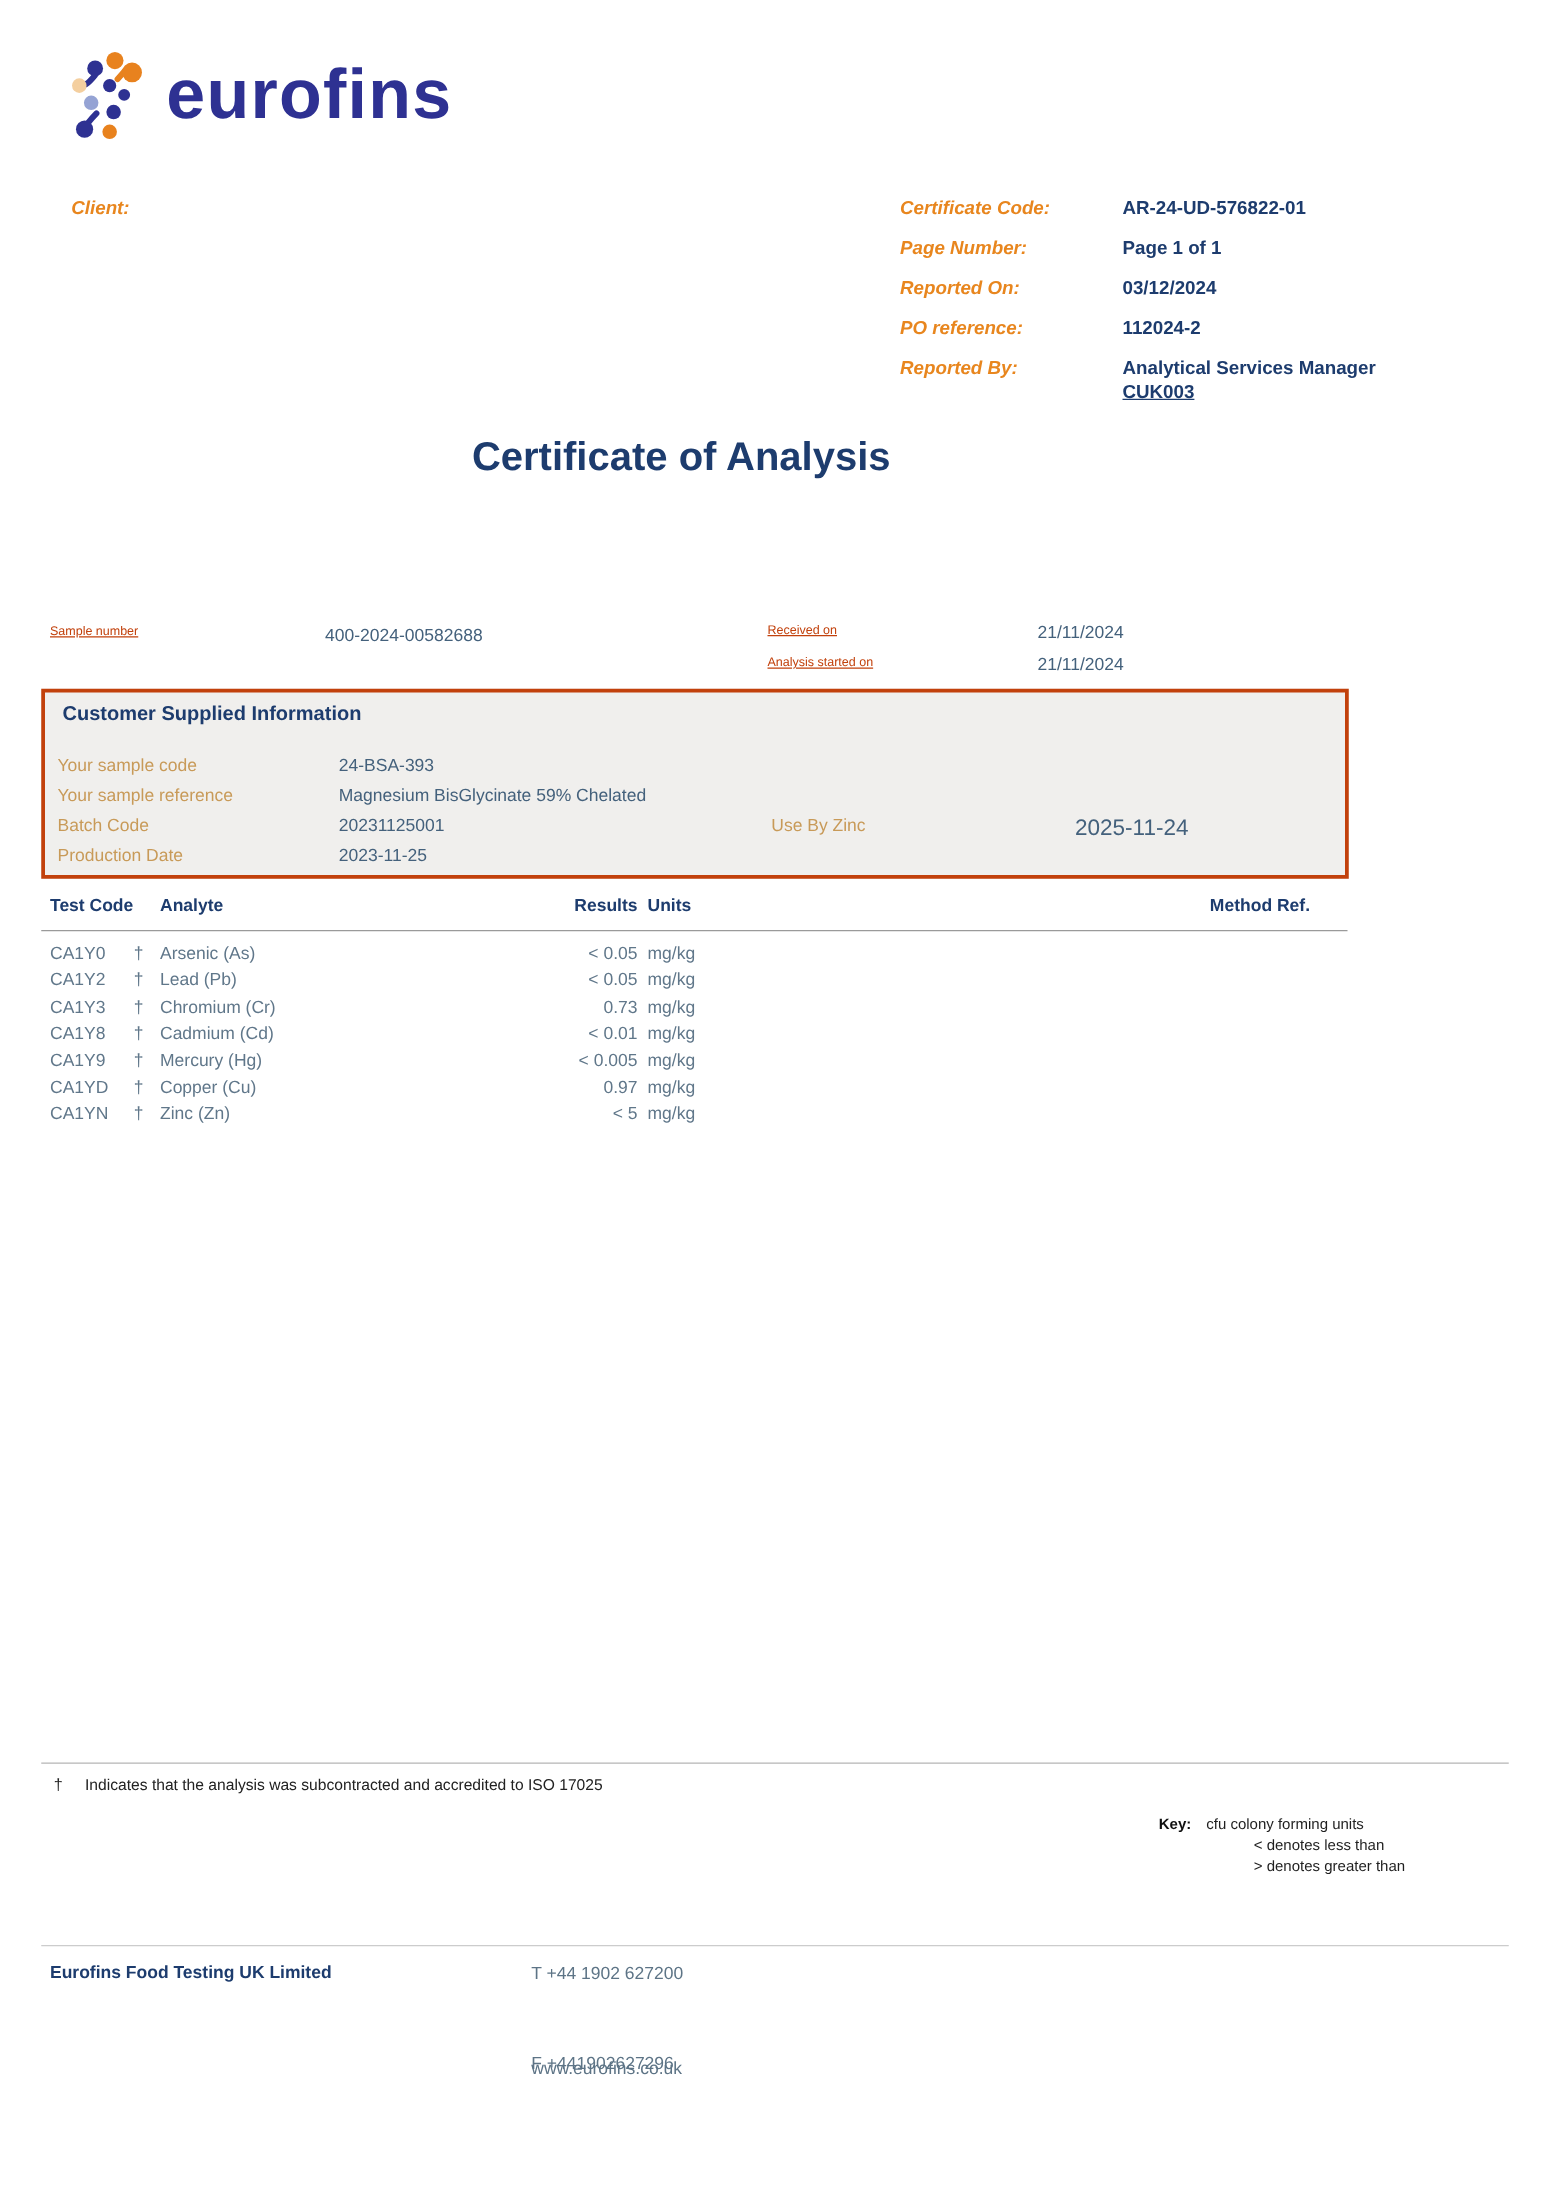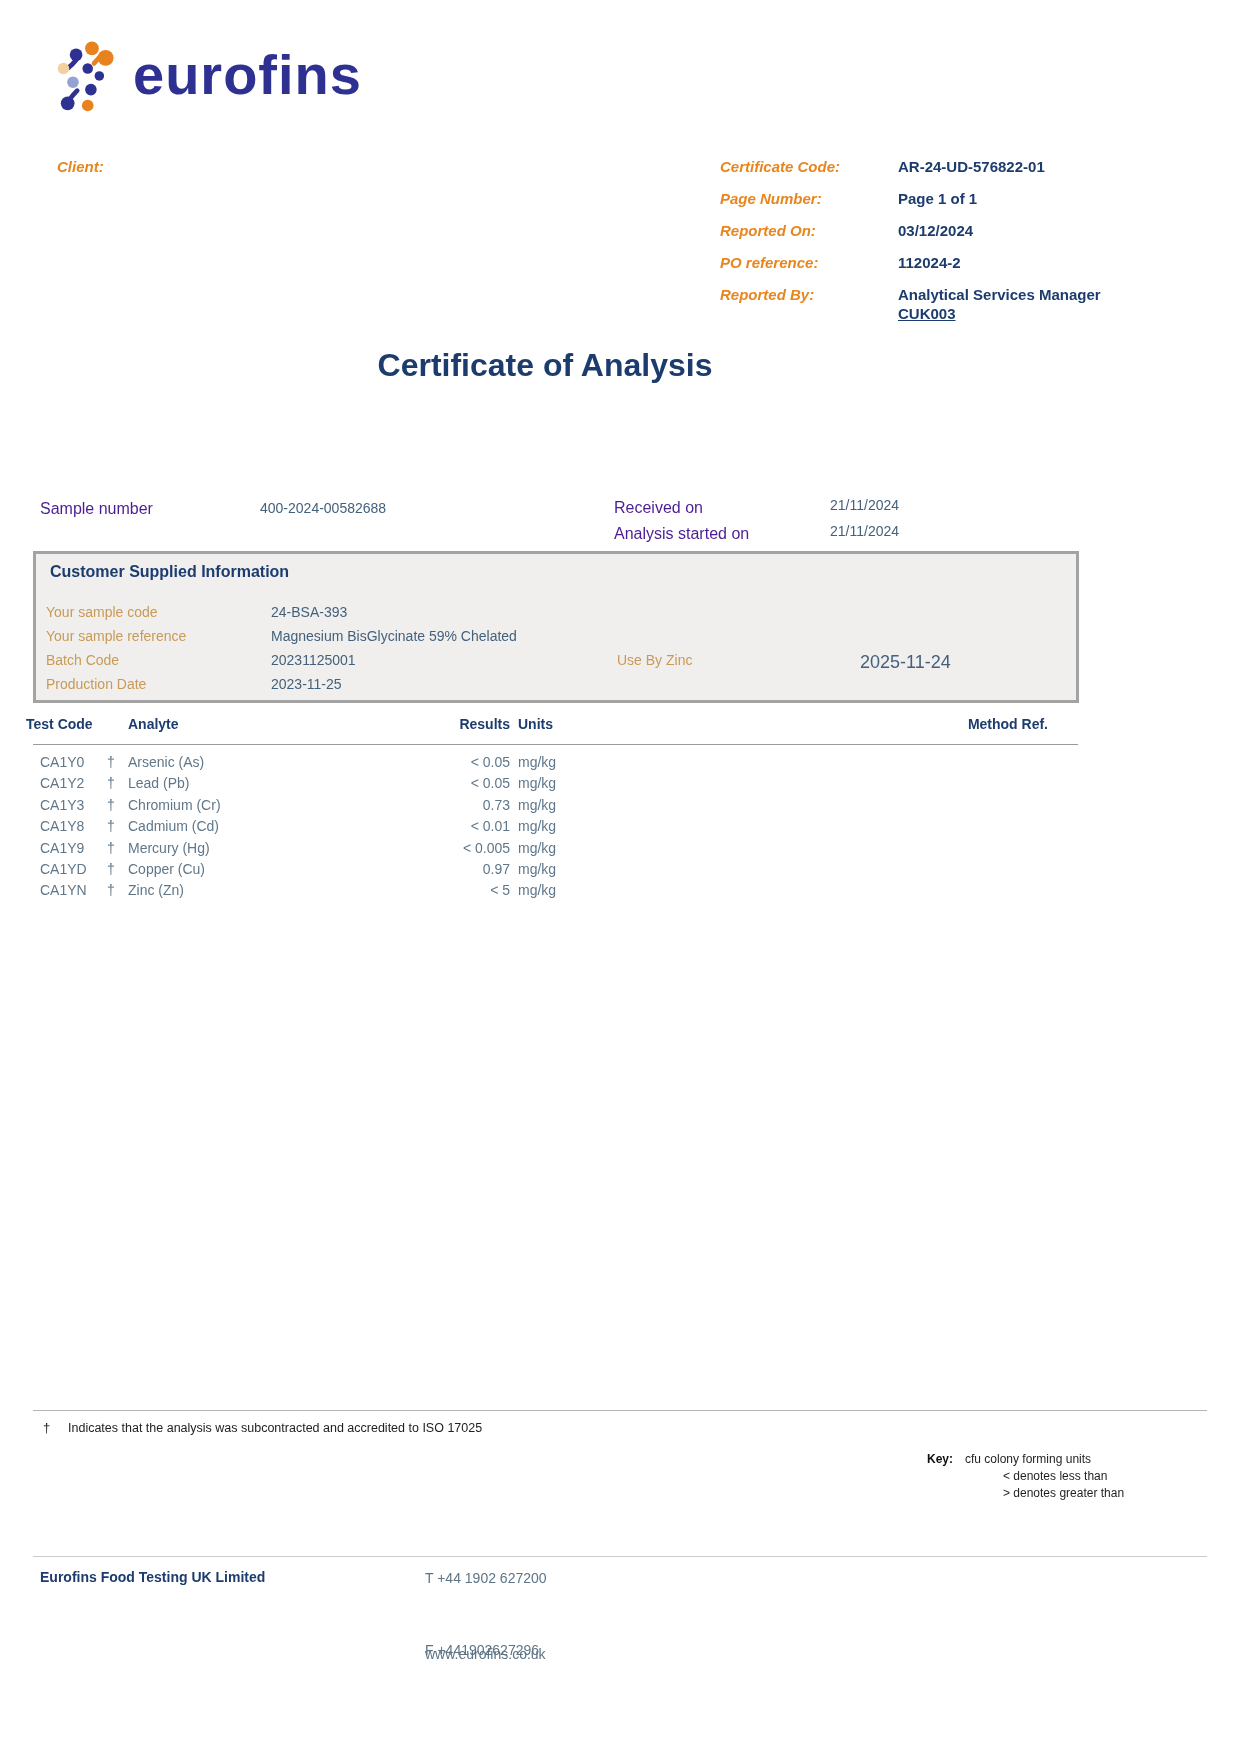--- a/index.html
+++ b/index.html
@@ -18,25 +18,25 @@
   .meta-block{left:720px; top:157px; width:470px;}
   .meta-row{position:relative; line-height:19px; margin-bottom:13px;}
   .meta-label{display:inline-block; width:178px; font-size:15px; font-weight:bold; font-style:italic; color:#e8861e;}
   .meta-value{font-size:15px; font-weight:bold; color:#1d3c6e;}
   .meta-value2{display:block; margin-left:178px; font-size:15px; font-weight:bold; color:#1d3c6e;text-decoration:underline;}
 
   
   .doc-title{left:0; top:347px; width:1090px; text-align:center; font-size:32px; font-weight:bold; color:#1d3c6e;}
 
   
-  .f-label{font-size:16px; color:#4c1d95;}
+  .f-label{font-size:10px; color:#c2410c;text-decoration:underline;}
   .f-value{font-size:14px; color:#44617c;}
 
   
-  .cust-box{left:33px; top:551px; width:1040px; height:146px; background:#f0efed; border:3px solid #a3a3a3;}
+  .cust-box{left:33px; top:551px; width:1040px; height:146px; background:#f0efed; border:3px solid #c2410c;}
   .cust-title{left:14px; top:9px; font-size:16px; font-weight:bold; color:#1d3c6e;}
   .cust-rows{left:10px; top:50px; width:1020px;}
   .cust-row{position:relative; height:24px;}
   .cust-row .c-label{position:absolute; left:0; font-size:14px; color:#c89a58;}
   .cust-row .c-value{position:absolute; left:225px; font-size:14px; color:#44617c;}
   .cust-row .c-label2{position:absolute; left:571px; font-size:14px; color:#c89a58;}
   .cust-row .c-value2{position:absolute; left:814px; font-size:18px; color:#44617c;}
 
   
   .th{font-size:14px; font-weight:bold; color:#1d3c6e;}
@@ -156,21 +156,21 @@
         </div>
         <div class="cust-row">
           <span class="c-label">Production Date</span>
           <span class="c-value">2023-11-25</span>
           <span class="c-label2"></span>
           <span class="c-value2"></span>
         </div>
     </div>
   </div>
 
-  <div class="abs th" style="left:26px;  top:716px;">Test Code</div>
+  <div class="abs th" style="left:40px;  top:716px;">Test Code</div>
   <div class="abs th" style="left:128px; top:716px;">Analyte</div>
   <div class="abs th" style="left:430px; top:716px; width:80px; text-align:right;">Results</div>
   <div class="abs th" style="left:518px; top:716px;">Units</div>
   <div class="abs th" style="left:898px; top:716px; width:150px; text-align:right;">Method Ref.</div>
   <div class="abs t-headline"></div>
 
   <div class="abs t-rows">
     <div class="t-row">
         <span class="t-code">CA1Y0</span>
         <span class="t-flag">†</span>

